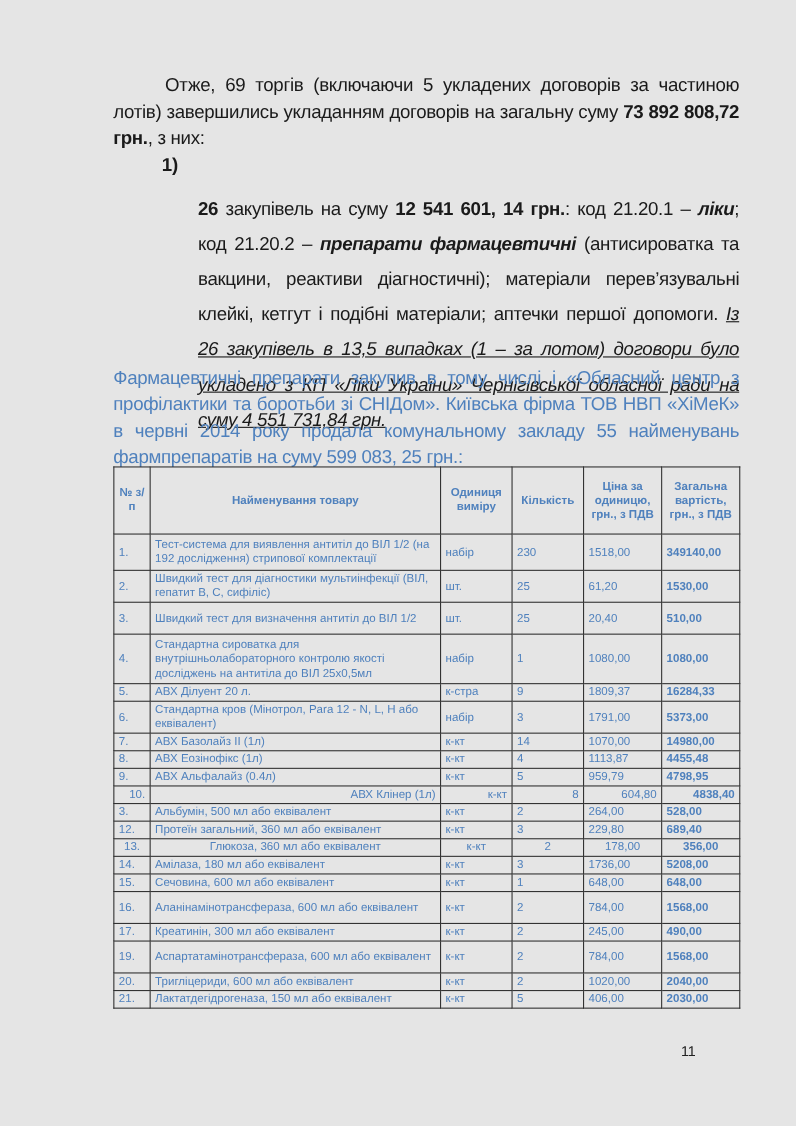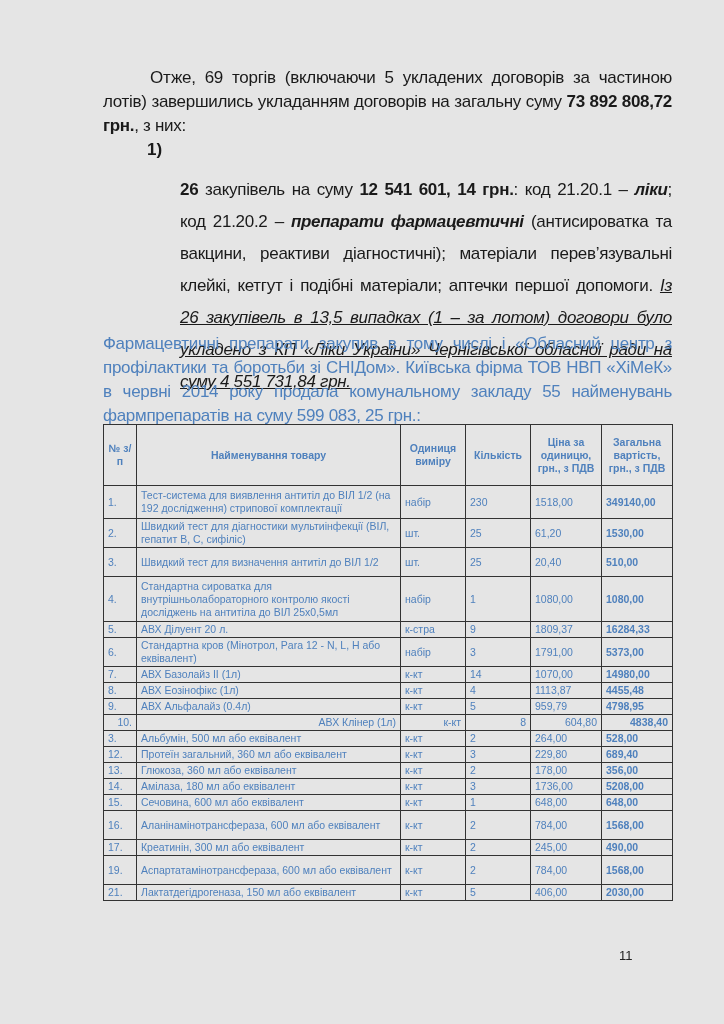--- a/index.html
+++ b/index.html
@@ -147,21 +147,21 @@
           <td class="total">528,00</td>
         </tr>
         <tr style="height: 16px;">
           <td class="num">12.</td>
           <td class="name">Протеїн загальний, 360 мл або еквівалент</td>
           <td class="unit">к-кт</td>
           <td class="qty">3</td>
           <td class="price">229,80</td>
           <td class="total">689,40</td>
         </tr>
-        <tr style="height: 16px;">
+        <tr style="height: 16px; text-align: center;">
           <td class="num">13.</td>
           <td class="name">Глюкоза, 360 мл або еквівалент</td>
           <td class="unit">к-кт</td>
           <td class="qty">2</td>
           <td class="price">178,00</td>
           <td class="total">356,00</td>
         </tr>
         <tr style="height: 16px;">
           <td class="num">14.</td>
           <td class="name">Амілаза, 180 мл або еквівалент</td>
@@ -196,20 +196,28 @@
         </tr>
         <tr style="height: 29px;">
           <td class="num">19.</td>
           <td class="name">Аспартатамінотрансфераза, 600 мл або еквівалент</td>
           <td class="unit">к-кт</td>
           <td class="qty">2</td>
           <td class="price">784,00</td>
           <td class="total">1568,00</td>
         </tr>
         <tr style="height: 16px;">
+          <td class="num">20.</td>
+          <td class="name">Тригліцериди, 600 мл або еквівалент</td>
+          <td class="unit">к-кт</td>
+          <td class="qty">2</td>
+          <td class="price">1020,00</td>
+          <td class="total">2040,00</td>
+        </tr>
+        <tr style="height: 16px;">
           <td class="num">21.</td>
           <td class="name">Лактатдегідрогеназа, 150 мл або еквівалент</td>
           <td class="unit">к-кт</td>
           <td class="qty">5</td>
           <td class="price">406,00</td>
           <td class="total">2030,00</td>
         </tr>
       </tbody>
   </table>
 

